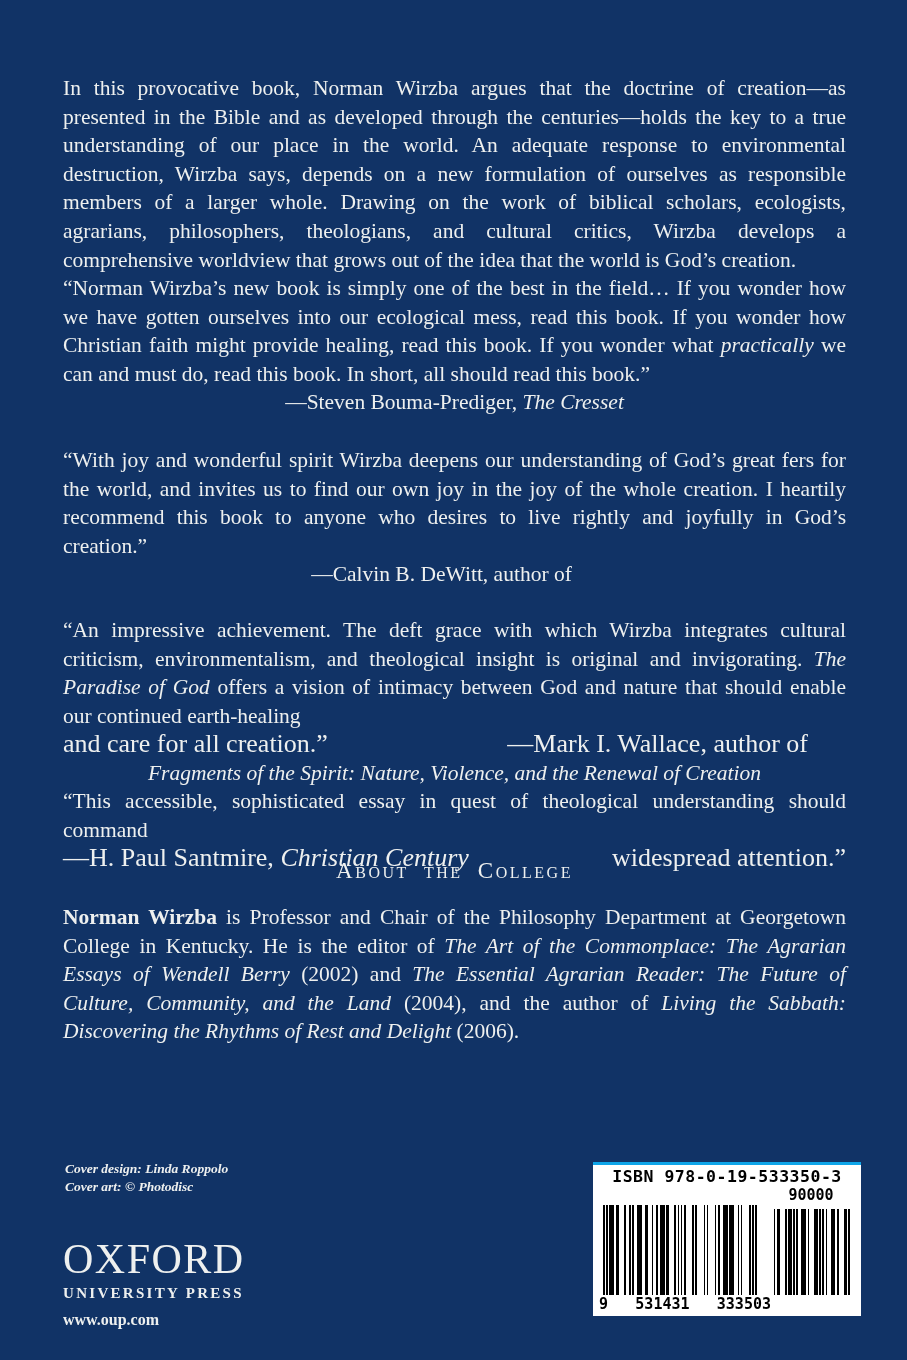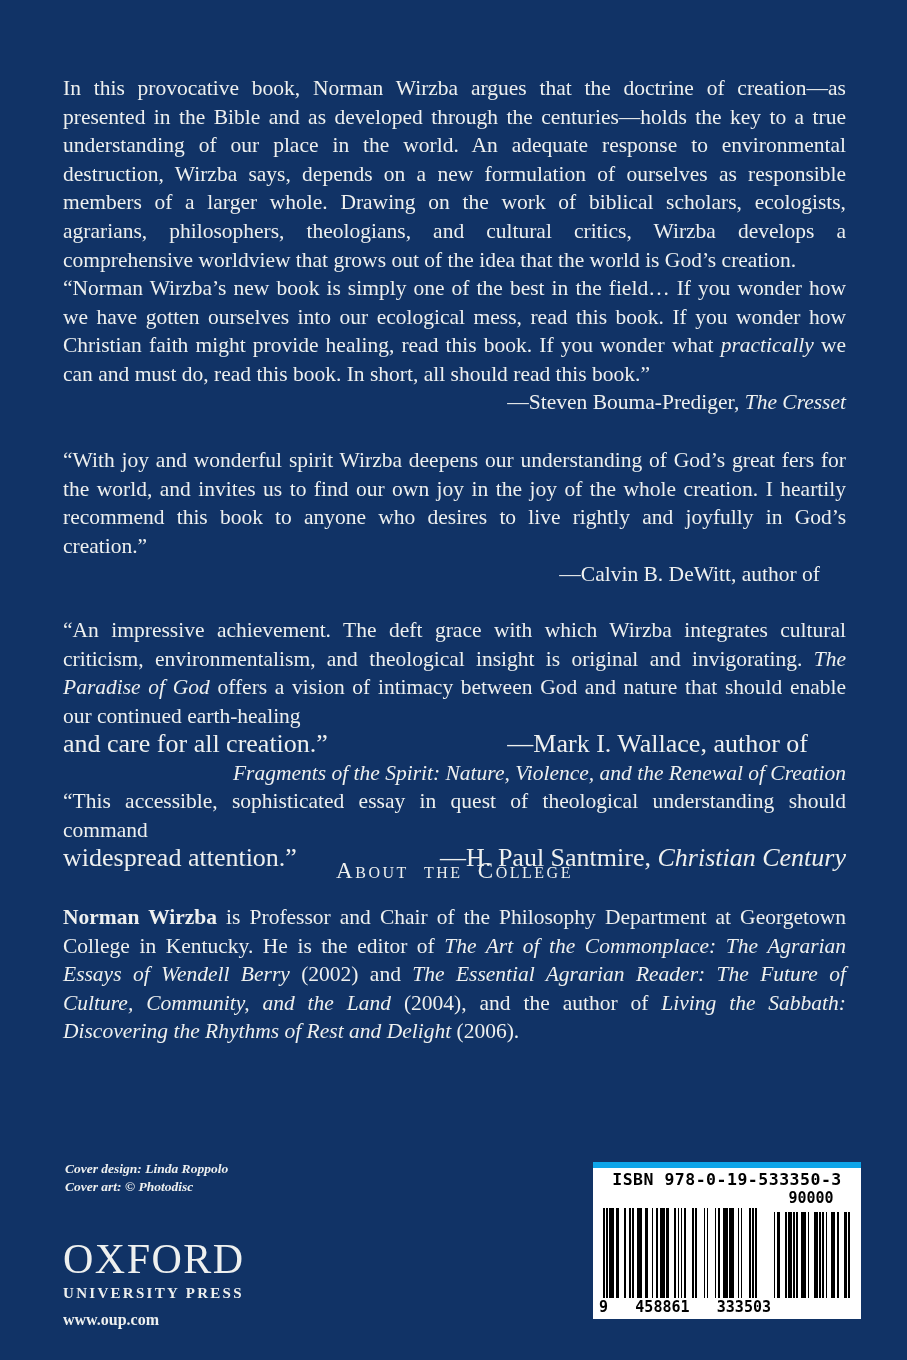--- a/index.html
+++ b/index.html
@@ -10,21 +10,21 @@
     position:relative; width:907px; height:1360px; overflow:hidden;
     background:var(--bg); color:var(--text);
     font-family:"Liberation Serif", serif;
     padding-left:12px;
   }
   .col { position:absolute; left:63px; width:783px; }
   .body-text {
     margin:0; font-size:21.5px; line-height:28.6px;
     text-align:justify; hyphens:manual;
   }
-  .attr-line { margin:0; font-size:21.5px; line-height:28.6px; text-align:right; }
+  .attr-line { margin:0; font-size:21.5px; line-height:28.6px; text-align:center; }
   .attr-row {
     display:flex; justify-content:space-between; align-items:baseline;
     font-size:26px; line-height:28.6px;
   }
   .pad-r-26 { padding-right:26px; }
   .pad-r-38 { padding-right:38px; }
   span.i { font-style:italic; }
   span.b { font-weight:bold; }
   .about-heading {
     margin:0; text-align:center; font-weight:normal;
@@ -34,21 +34,21 @@
     position:absolute; left:65px; top:1160px;
     font-size:13.5px; font-weight:bold; font-style:italic; line-height:17.5px;
   }
   .oxford { position:absolute; left:63px; top:1237px; }
   .oxford-name { font-size:42px; line-height:44px; letter-spacing:1.5px; }
   .oxford-sub { font-size:15px; letter-spacing:2.3px; font-weight:bold; margin-top:4px; }
   .oxford-web { font-size:16px; font-weight:bold; margin-top:9px; }
   .barcode {
     position:absolute; left:593px; top:1162px; width:268px; height:151px;
     background:var(--barcode-bg); color:var(--barcode-fg);
-    border-top:6px solid #0ea5e9;
+    border-top:3px solid #0ea5e9;
     font-family:"DejaVu Sans Mono", monospace;
   }
   .isbn-label {
     position:absolute; top:2px; left:0; right:0; text-align:center;
     font-size:16.5px; font-weight:bold; letter-spacing:0.5px; white-space:nowrap;
   }
   .price-code {
     position:absolute; top:21px; left:178px; width:80px; text-align:center;
     font-size:15px; font-weight:bold;
   }
@@ -94,22 +94,22 @@
     <div class="attr-row">
       <span>and care for all creation.”</span>
       <span class="pad-r-38"><span>—Mark I. Wallace, author of</span></span>
     </div>
     <p class="attr-line"><span class="i">Fragments of the Spirit: Nature, Violence, and the Renewal of Creation</span></p>
   </section>
 
   <section class="col" style="top:787px">
     <p class="body-text"><span>“This accessible, sophisticated essay in quest of theological understanding should command</span></p>
     <div class="attr-row">
+      <span><span>—H. Paul Santmire, </span><span class="i">Christian Century</span></span>
       <span>widespread attention.”</span>
-      <span><span>—H. Paul Santmire, </span><span class="i">Christian Century</span></span>
     </div>
   </section>
 
   <h2 class="col about-heading" style="top:858px">About the College</h2>
 
   <section class="col" style="top:903px">
     <p class="body-text"><span class="b">Norman Wirzba</span><span> is Professor and Chair of the Philosophy Department at Georgetown College in Kentucky. He is the editor of </span><span class="i">The Art of the Commonplace: The Agrarian Essays of Wendell Berry</span><span> (2002) and </span><span class="i">The Essential Agrarian Reader: The Future of Culture, Community, and the Land</span><span> (2004), and the author of </span><span class="i">Living the Sabbath: Discovering the Rhythms of Rest and De­light</span><span> (2006).</span></p>
   </section>
 
   <div class="credits">
@@ -192,18 +192,18 @@
         <rect x="36" y="0" width="1" height="100"></rect>
         <rect x="37" y="0" width="1" height="100"></rect>
         <rect x="38" y="0" width="1" height="100"></rect>
         <rect x="40" y="0" width="1" height="100"></rect>
         <rect x="44" y="0" width="1" height="100"></rect>
         <rect x="45" y="0" width="1" height="100"></rect>
         <rect x="47" y="0" width="1" height="100"></rect>
       </svg>
     <div class="human-digits">
       <span>9</span>
-      <span>458861</span>
+      <span>531431</span>
       <span>333503</span>
     </div>
   </div>
 
 </div>
 
 </body></html>

